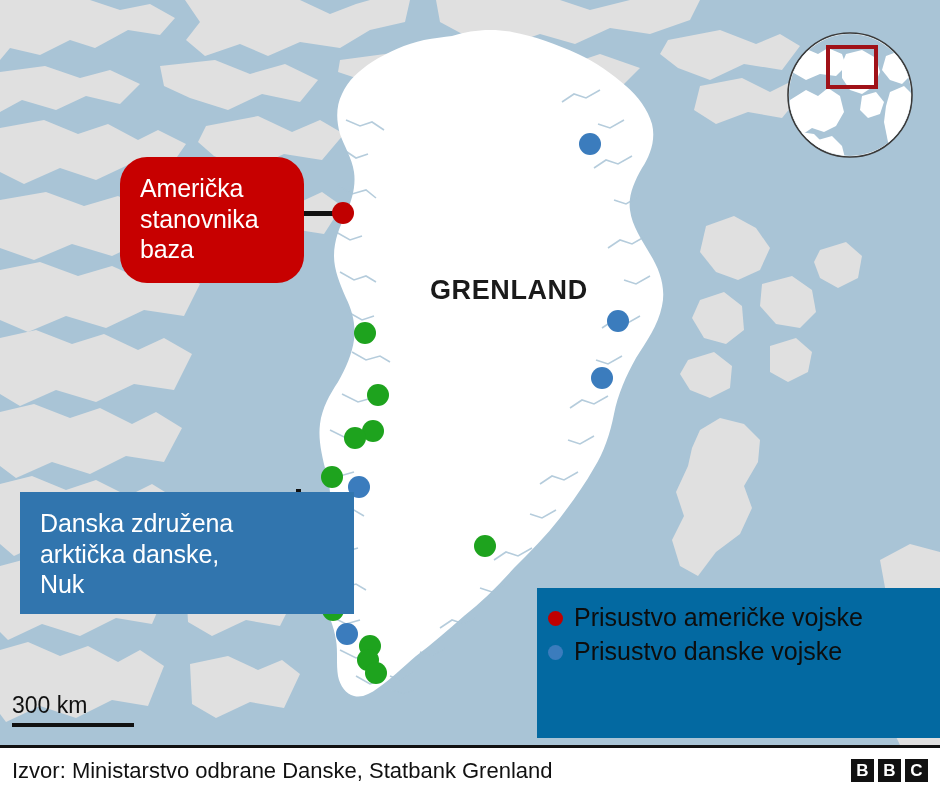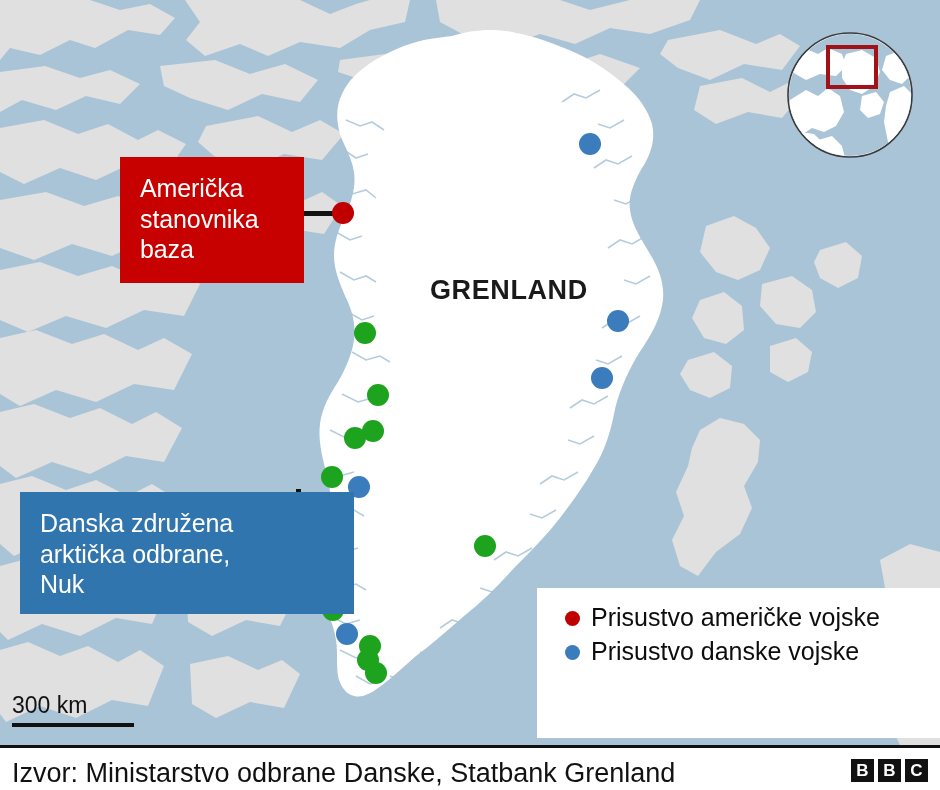--- a/index.html
+++ b/index.html
@@ -113,23 +113,23 @@
     background: #111111;
   }
 
   
   #legend {
     position: absolute;
     left: 537px;
     top: 588px;
     width: 403px;
     height: 150px;
-    background: #ffffff;
+    background: #0369a1;
     box-sizing: border-box;
-    padding: 14px 10px 0 28px;
+    padding: 14px 10px 0 11px;
   }
   .legend-row {
     display: flex;
     align-items: flex-start;
     margin-bottom: 2px;
   }
   .legend-swatch {
     width: 15px;
     height: 15px;
     border-radius: 50%;
@@ -151,21 +151,21 @@
     width: 940px;
     height: 45px;
     background: #ffffff;
     border-top: 3px solid #111111;
     box-sizing: border-box;
   }
   #source-text {
     position: absolute;
     left: 12px;
     top: 10px;
-    font-size: 27px;
+    font-size: 22px;
     color: #111111;
     white-space: nowrap;
   }
   #bbc-logo {
     position: absolute;
     right: 12px;
     top: 11px;
     display: flex;
     gap: 4px;
   }
@@ -376,29 +376,29 @@
         <div class="marker" style="left: 327px; top: 547px; width: 22px; height: 22px; background: rgb(30, 163, 30);"></div>
         <div class="marker" style="left: 333px; top: 610px; width: 22px; height: 22px; background: rgb(30, 163, 30);"></div>
         <div class="marker" style="left: 370px; top: 646px; width: 22px; height: 22px; background: rgb(30, 163, 30);"></div>
         <div class="marker" style="left: 368px; top: 660px; width: 22px; height: 22px; background: rgb(30, 163, 30);"></div>
         <div class="marker" style="left: 376px; top: 673px; width: 22px; height: 22px; background: rgb(30, 163, 30);"></div>
         <div class="marker" style="left: 485px; top: 546px; width: 22px; height: 22px; background: rgb(30, 163, 30);"></div>
       </div>
 
     <div id="label-greenland">GRENLAND</div>
 
-    <div class="callout" id="callout-us" style="background: rgb(199, 0, 0);">
+    <div class="callout" id="callout-us" style="background: rgb(199, 0, 0); border-radius: 27px;">
       <div class="callout-text">Američka</div>
       <div class="callout-text">stanovnika</div>
       <div class="callout-text">baza</div>
     </div>
 
     <div class="callout" id="callout-dk" style="background: rgb(49, 117, 174);">
       <div class="callout-text">Danska združena</div>
-      <div class="callout-text">arktička odbrane,</div>
+      <div class="callout-text">arktička danske,</div>
       <div class="callout-text">Nuk</div>
     </div>
 
     <div id="scalebar">
       <div id="scalebar-label">300 km</div>
       <div id="scalebar-line"></div>
     </div>
 
     <div id="legend">
       <div class="legend-row">

